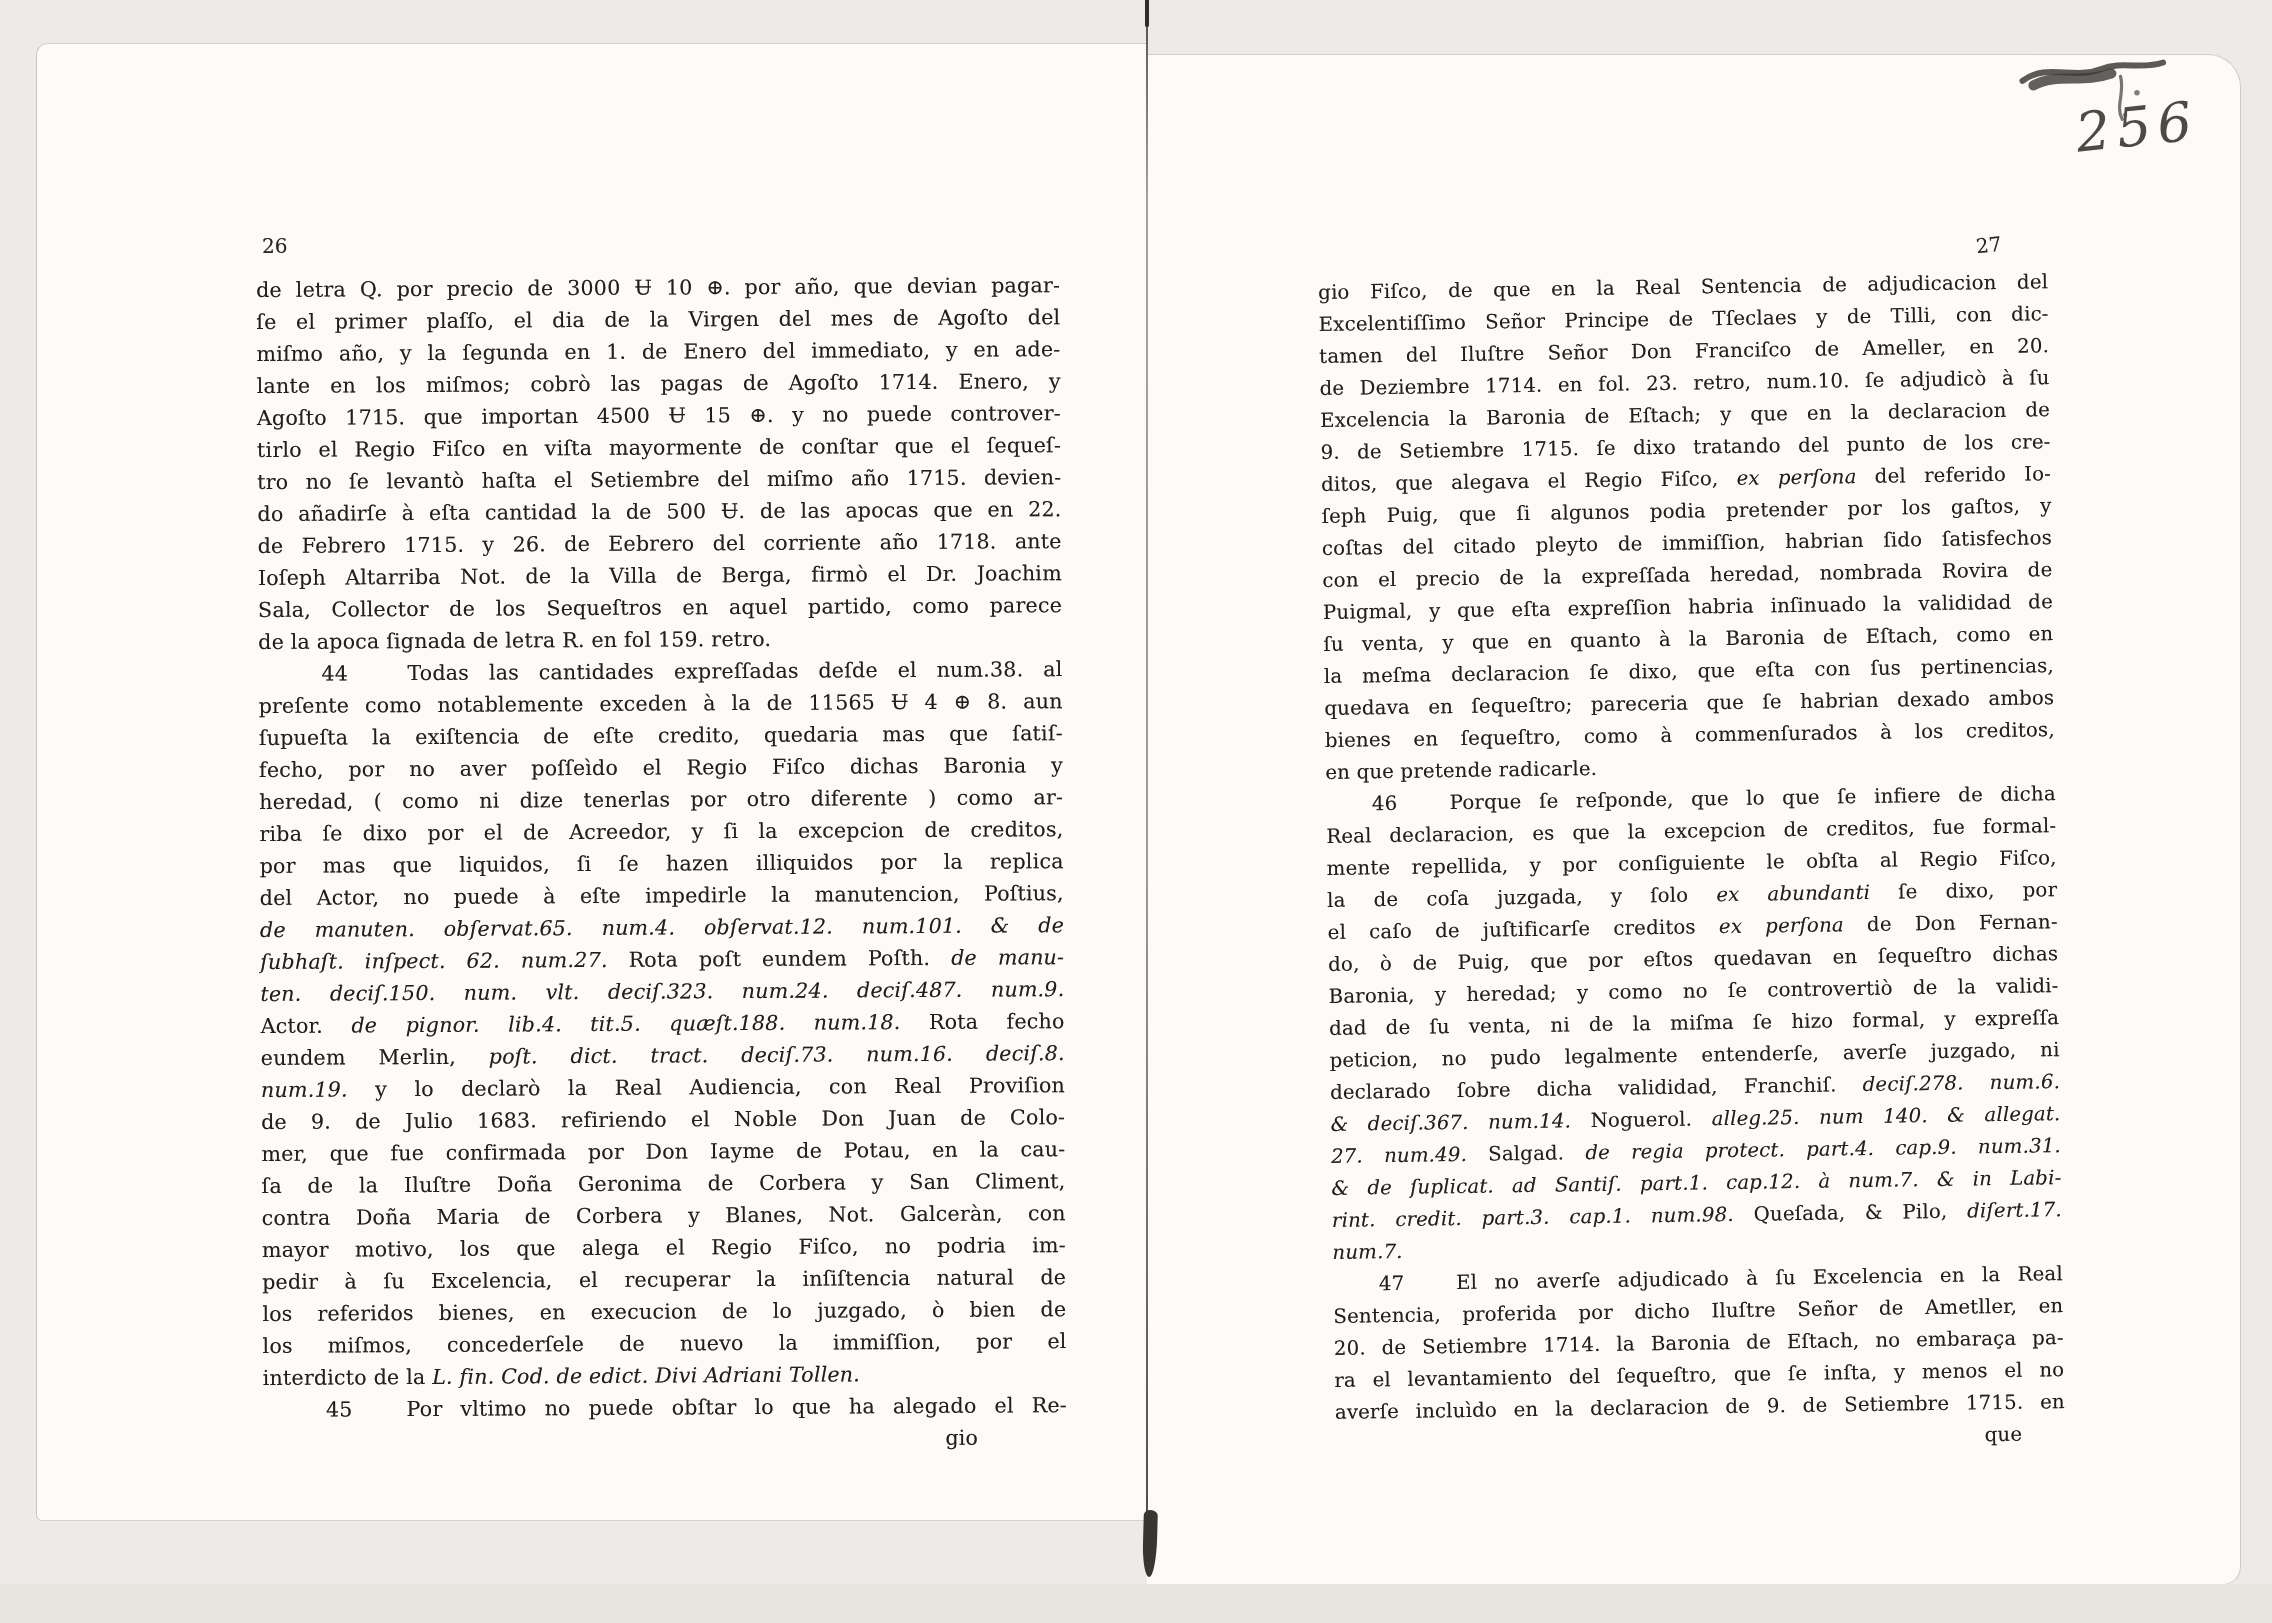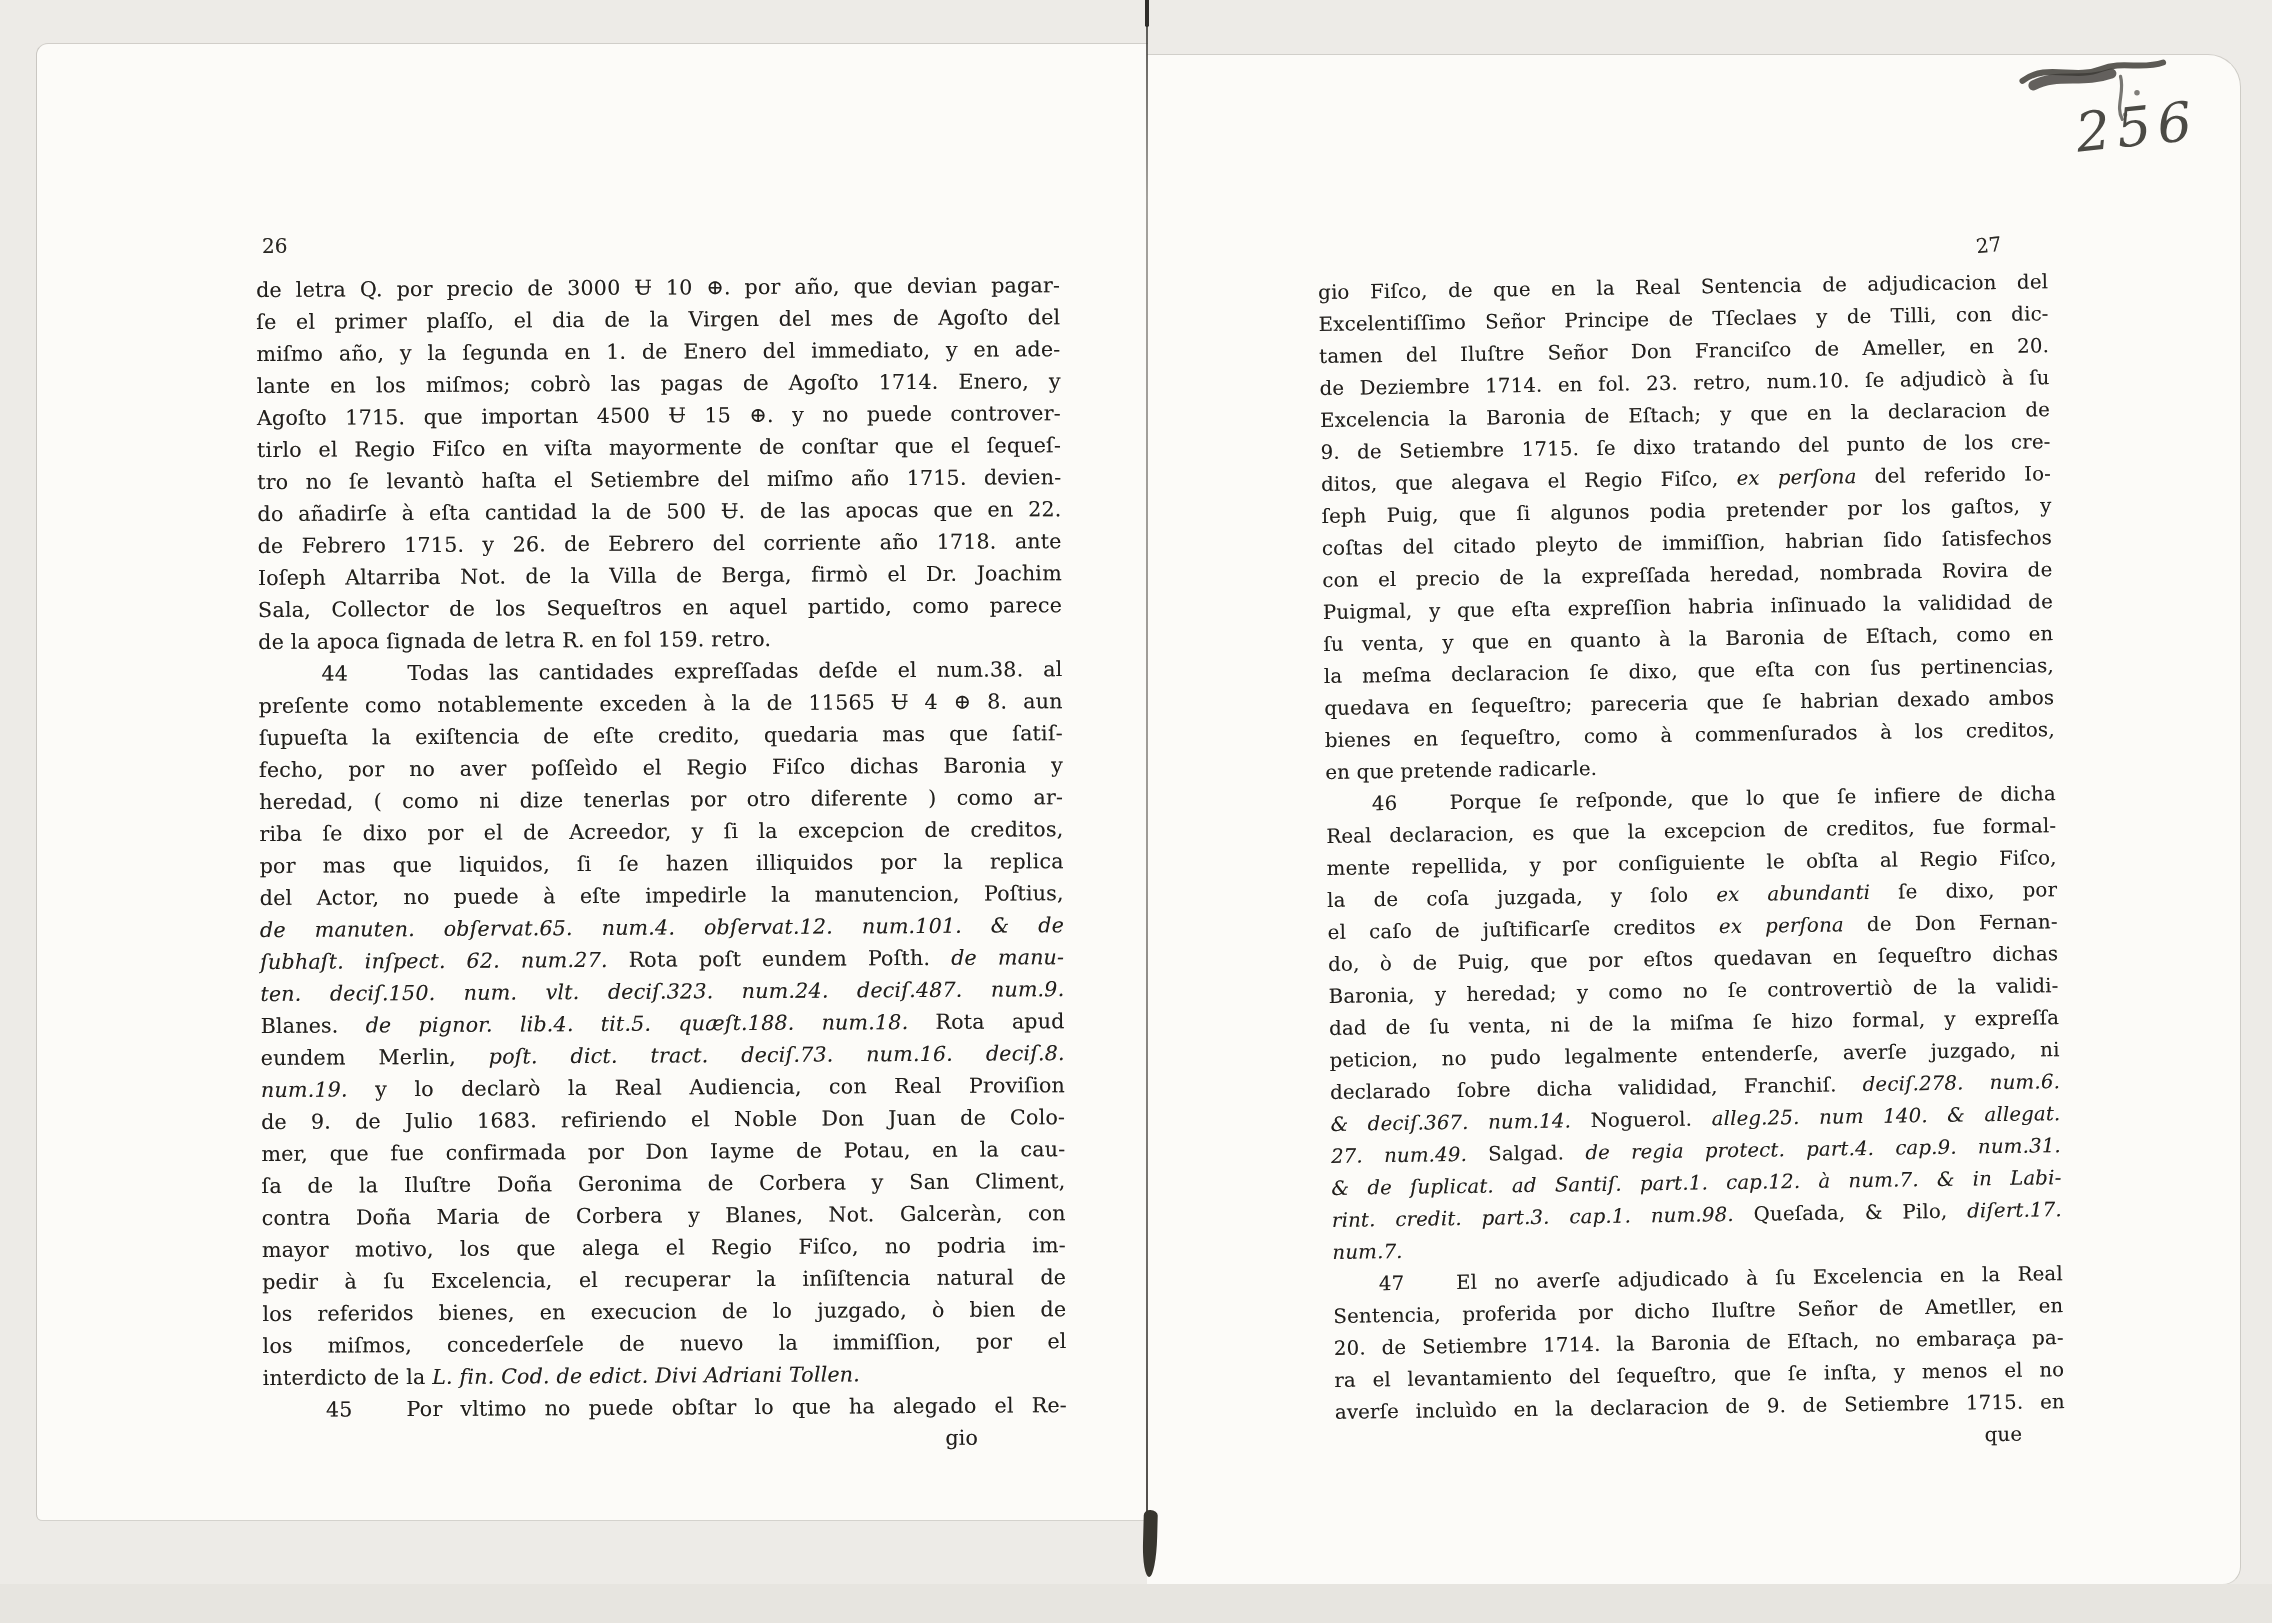--- a/index.html
+++ b/index.html
@@ -126,21 +126,21 @@
       <div class="line"><span>preſente como notablemente exceden à la de 11565 Ʉ 4 ⊕ 8. aun</span></div>
       <div class="line"><span>ſupueſta la exiſtencia de eſte credito, quedaria mas que ſatiſ-</span></div>
       <div class="line"><span>fecho, por no aver poſſeìdo el Regio Fiſco dichas Baronia y</span></div>
       <div class="line"><span>heredad, ( como ni dize tenerlas por otro diferente ) como ar-</span></div>
       <div class="line"><span>riba ſe dixo por el de Acreedor, y ſi la excepcion de creditos,</span></div>
       <div class="line"><span>por mas que liquidos, ſi ſe hazen illiquidos por la replica</span></div>
       <div class="line"><span>del Actor, no puede à eſte impedirle la manutencion, Poſtius,</span></div>
       <div class="line"><i>de manuten. obſervat.65. num.4. obſervat.12. num.101. &amp; de</i></div>
       <div class="line"><i>ſubhaſt. inſpect. 62. num.27.</i><span> Rota poſt eundem Poſth. </span><i>de manu-</i></div>
       <div class="line"><i>ten. deciſ.150. num. vlt. deciſ.323. num.24. deciſ.487. num.9.</i></div>
-      <div class="line"><span>Blanes. </span><i>de pignor. lib.4. tit.5. quæſt.188. num.18.</i><span> Rota apud</span></div>
+      <div class="line"><span>Actor. </span><i>de pignor. lib.4. tit.5. quæſt.188. num.18.</i><span> Rota fecho</span></div>
       <div class="line"><span>eundem Merlin, </span><i>poſt. dict. tract. deciſ.73. num.16. deciſ.8.</i></div>
       <div class="line"><i>num.19.</i><span> y lo declarò la Real Audiencia, con Real Proviſion</span></div>
       <div class="line"><span>de 9. de Julio 1683. refiriendo el Noble Don Juan de Colo-</span></div>
       <div class="line"><span>mer, que fue confirmada por Don Iayme de Potau, en la cau-</span></div>
       <div class="line"><span>ſa de la Iluſtre Doña Geronima de Corbera y San Climent,</span></div>
       <div class="line"><span>contra Doña Maria de Corbera y Blanes, Not. Galceràn, con</span></div>
       <div class="line"><span>mayor motivo, los que alega el Regio Fiſco, no podria im-</span></div>
       <div class="line"><span>pedir à ſu Excelencia, el recuperar la inſiſtencia natural de</span></div>
       <div class="line"><span>los referidos bienes, en execucion de lo juzgado, ò bien de</span></div>
       <div class="line"><span>los miſmos, concederſele de nuevo la immiſſion, por el</span></div>

